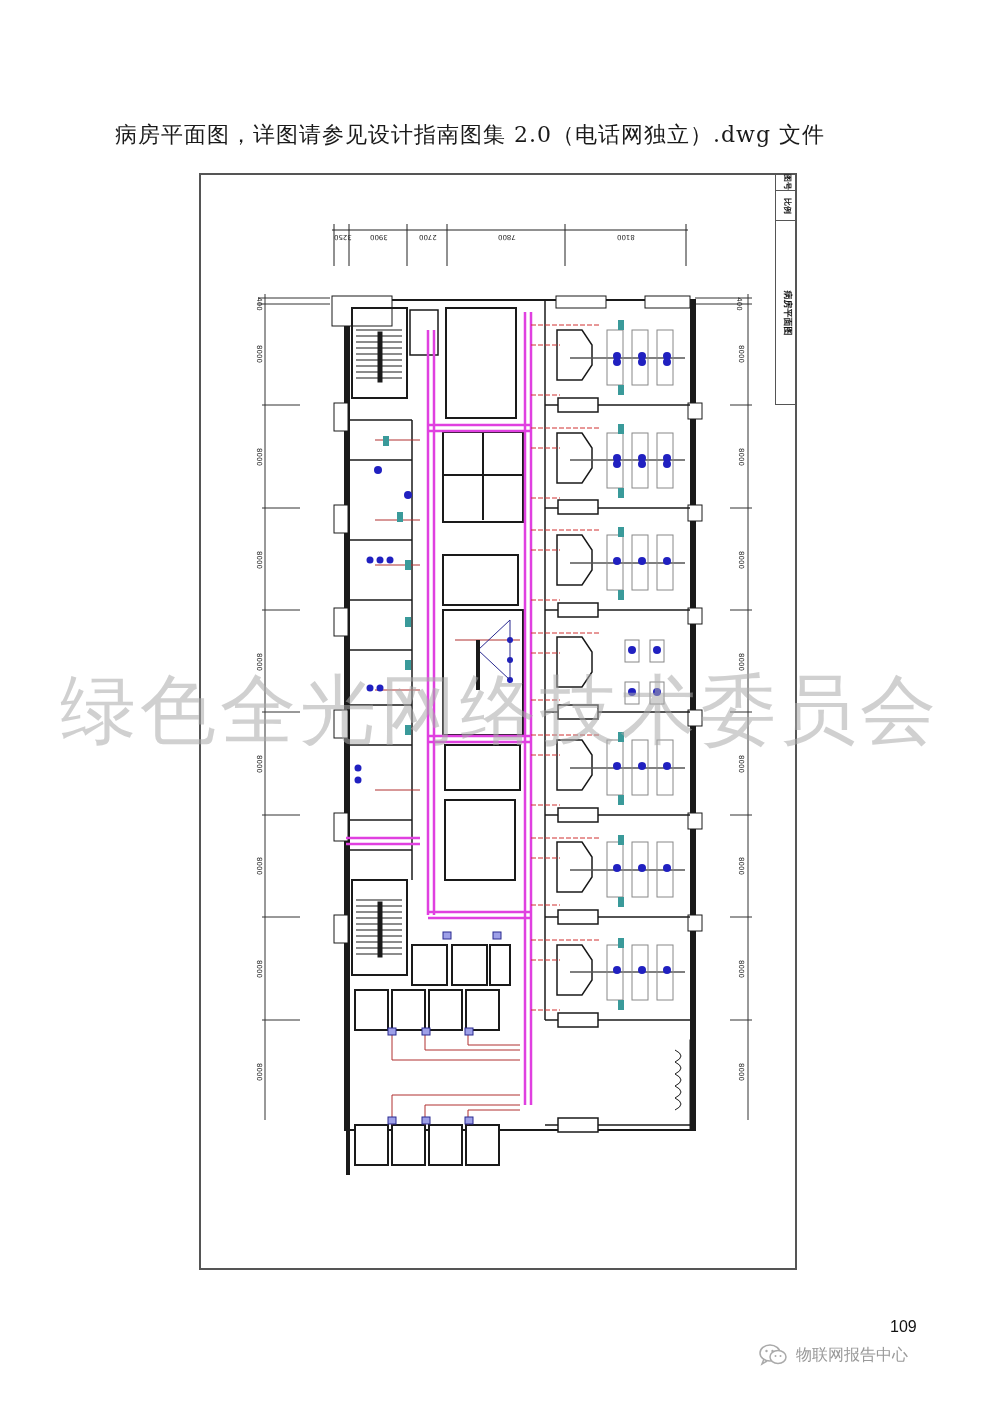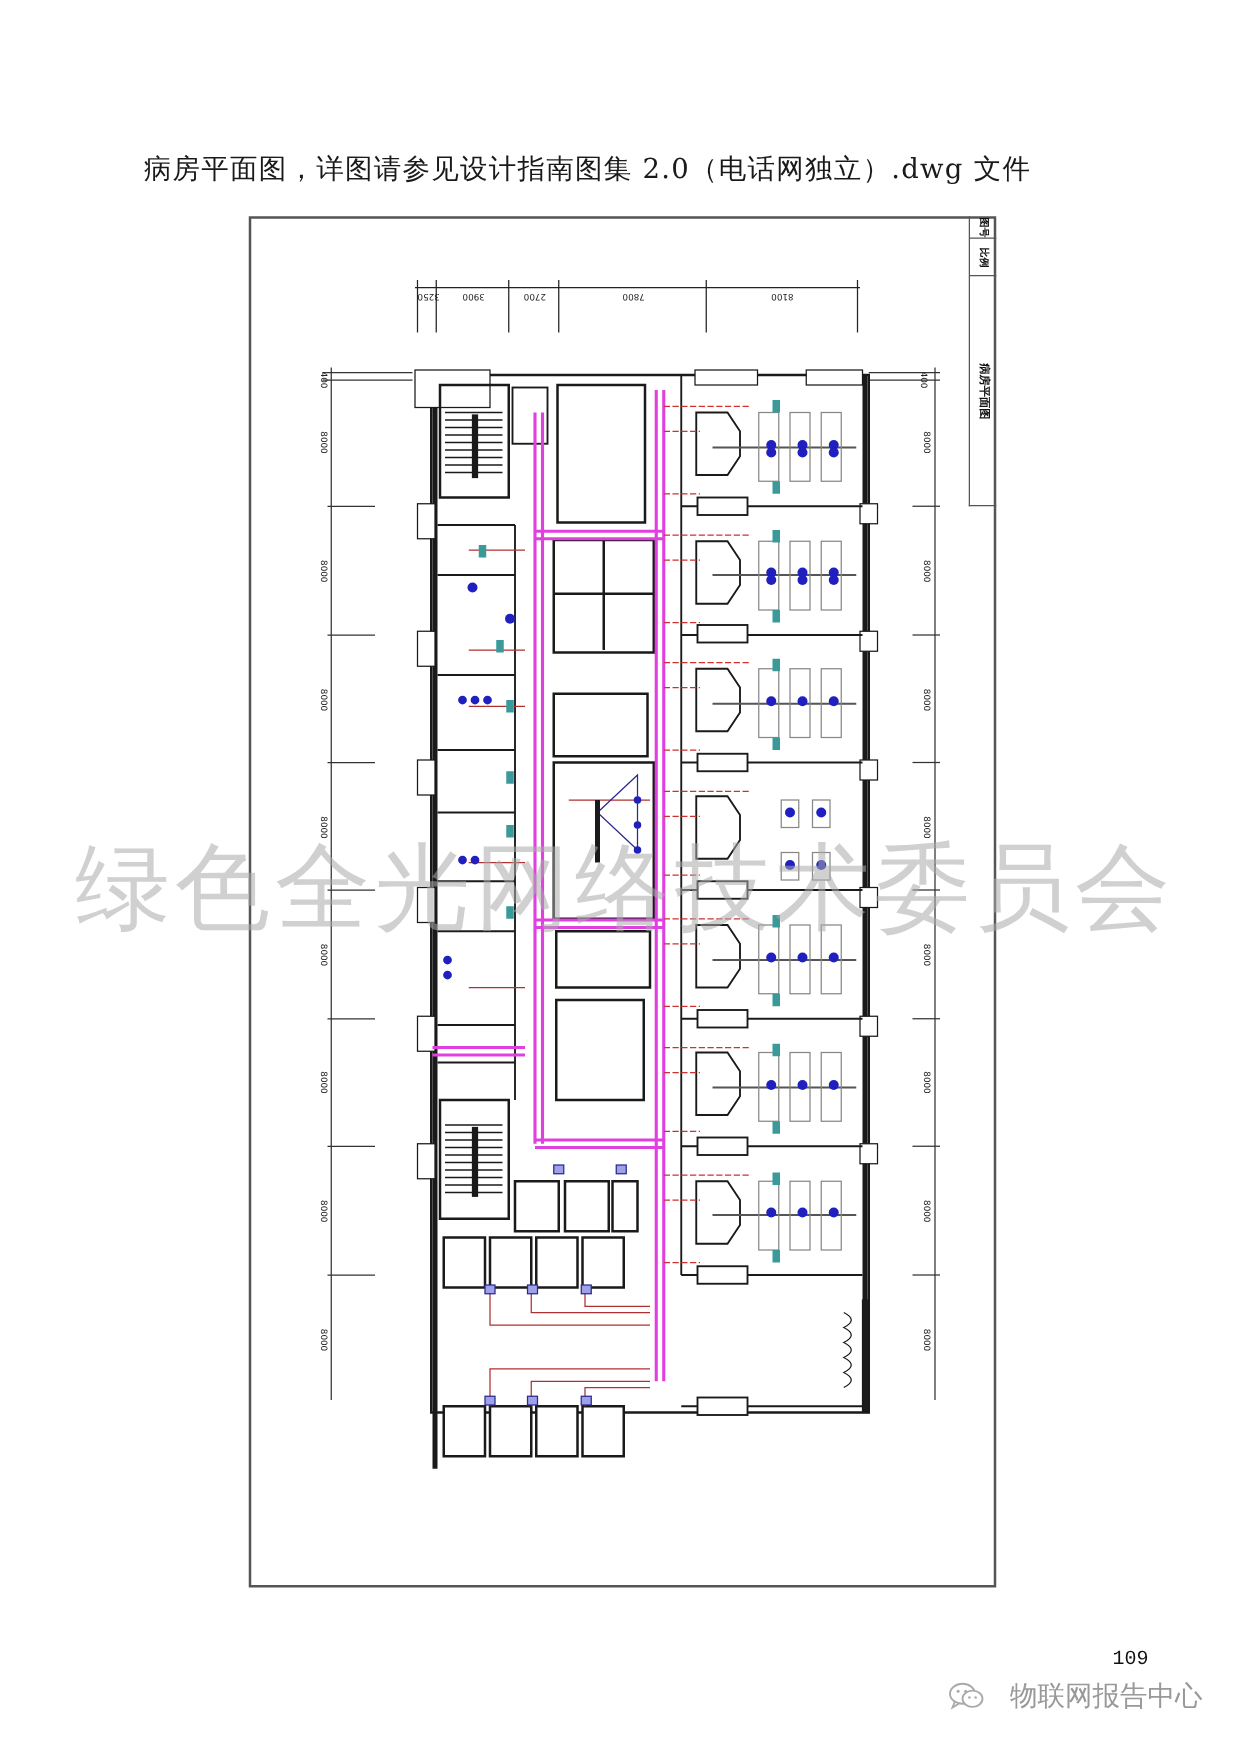--- a/index.html
+++ b/index.html
@@ -5,22 +5,22 @@
   html, body { margin:0; padding:0; background:#ffffff; }
   body { width:1000px; height:1404px; position:relative; overflow:hidden; font-family:"DejaVu Serif", serif; color:#111; }
   .caption { position:absolute; left:80px; top:120px; font-size:22px; letter-spacing:1px; color:#1a1a1a; font-family:"DejaVu Serif", serif; white-space:nowrap;margin-left:35px; }
   .frame { position:absolute; left:199px; top:173px; width:598px; height:1097px; border:2px solid #555; box-sizing:border-box; background:#fff; }
   .title-block { position:absolute; left:775px; top:173px; width:22px; height:232px; border-left:1.5px solid #555; border-bottom:1.5px solid #555; box-sizing:border-box; }
   .tb-cell { position:absolute; left:0; width:100%; border-bottom:1px solid #555; box-sizing:border-box; }
   .tb-vtext { position:absolute; left:50%; top:50%; transform:translate(-50%,-50%) rotate(90deg); font-size:8px; font-weight:bold; white-space:nowrap; font-family:"DejaVu Sans", sans-serif; }
   .dimtext { position:absolute; font-size:7px; font-family:"DejaVu Sans", sans-serif; color:#222; white-space:nowrap; transform:rotate(180deg); }
   .dimtext-v { position:absolute; font-size:7px; font-family:"DejaVu Sans", sans-serif; color:#222; white-space:nowrap; transform:rotate(90deg); }
   .watermark { position:absolute; left:0; top:660px; width:1000px; text-align:center; font-size:76px; color:rgba(170,170,170,0.55); letter-spacing:4px; font-family:Liberation Sans, sans-serif; font-weight:200; white-space:nowrap; pointer-events:none; }
-  .pageno { position:absolute; left:890px; top:1318px; font-size:16px; font-family:Liberation Mono, monospace; }
-  .wechat { position:absolute; left:758px; top:1342px; display:flex; align-items:center; gap:20px; color:#999; font-size:22px; font-family:"DejaVu Sans", sans-serif; }
+  .pageno { position:absolute; left:890px; top:1318px; font-size:16px; font-family:Liberation Sans, sans-serif; }
+  .wechat { position:absolute; left:758px; top:1342px; display:flex; align-items:center; gap:8px; color:#999; font-size:16px; font-family:"DejaVu Sans", sans-serif; }
   .wechat svg { display:block; }
   svg.plan { position:absolute; left:0; top:0; }
 </style>
 </head>
 <body>
 
 <div class="caption">病房平面图，详图请参见设计指南图集 2.0（电话网独立）.dwg 文件</div>
 
 <div class="frame"></div>
 

